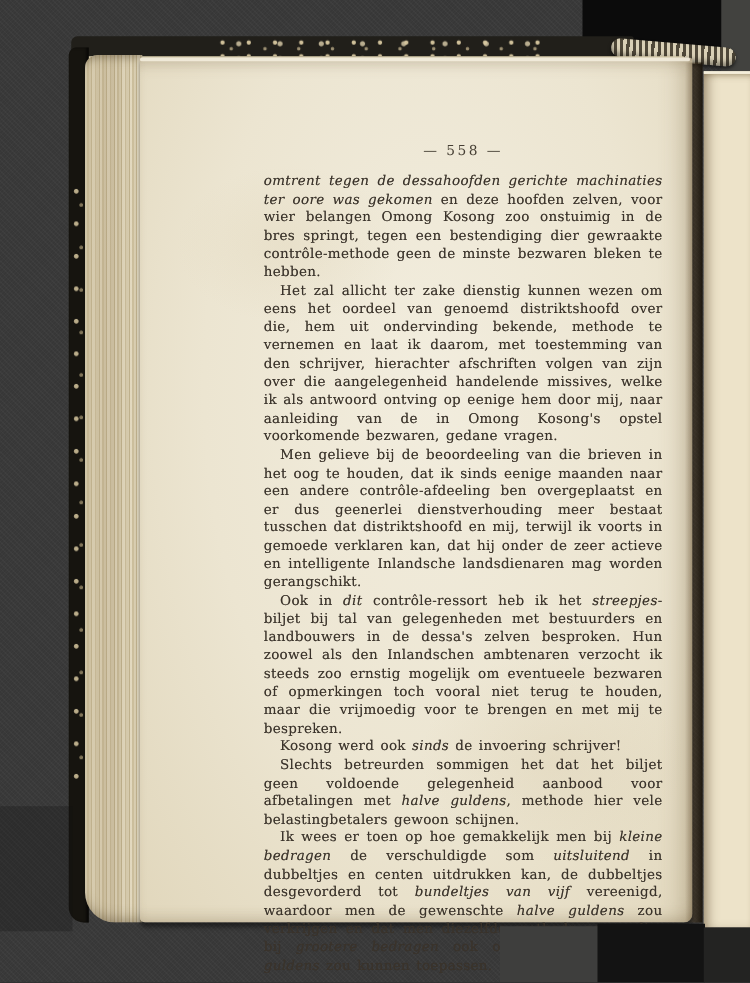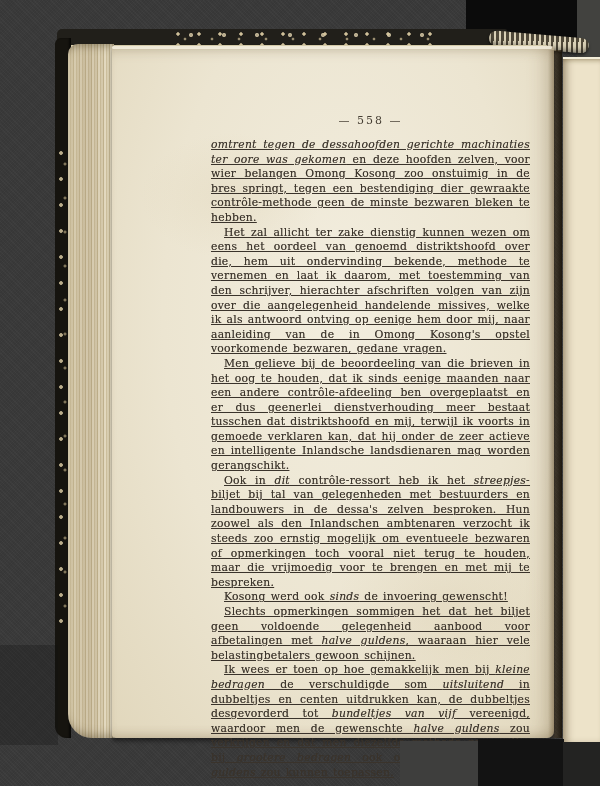--- a/index.html
+++ b/index.html
@@ -77,21 +77,21 @@
   .shadow-b2{left:478px;top:739px;width:86px;height:47px;background:#131313;}
   .shadow-b3{left:563px;top:742px;width:37px;height:44px;background:#232322;}
   .shadow-b4{left:0;top:645px;width:58px;height:100px;background:rgba(18,18,18,.28);}
 
   
   .text-block{left:211px;top:114px;width:319px;color:#3a332b;}
   .page-number{text-align:center;font-size:11px;line-height:13px;letter-spacing:2px;
     margin:0 0 11px 0;color:#453e33;}
   .para{margin:0;font-size:10.8px;line-height:14.6px;text-align:justify;
     letter-spacing:.25px;word-spacing:1.3px;
-    text-shadow:0 0 .4px rgba(58,49,39,.55);text-decoration:underline;}
+    text-shadow:0 0 .4px rgba(58,49,39,.55);}
   .para.ind{text-indent:13px;}
   .it{font-style:italic;}
 </style>
 </head>
 <body>
 
 <div class="scene">
 
   <div class="abs top-gap"></div>
   <div class="abs tr-notch"></div>
@@ -109,22 +109,22 @@
   <div class="abs page-stack"></div>
 
   <div class="abs left-page">
     <div class="abs text-block" style="left:99px;top:68px;" lang="nl">
       <div class="page-number">— 558 —</div>
       <div>
           <p class="para"><span class="it">omtrent tegen de dessahoofden gerichte machinaties ter oore was gekomen</span><span> en deze hoofden zelven, voor wier belangen Omong Kosong zoo onstuimig in de bres springt, tegen een bestendiging dier gewraakte contrôle-methode geen de minste bezwaren bleken te hebben.</span></p>
           <p class="para ind"><span>Het zal allicht ter zake dienstig kunnen wezen om eens het oordeel van genoemd distriktshoofd over die, hem uit ondervinding bekende, methode te vernemen en laat ik daarom, met toestemming van den schrijver, hierachter afschriften volgen van zijn over die aangelegenheid handelende missives, welke ik als antwoord ontving op eenige hem door mij, naar aanleiding van de in Omong Kosong's opstel voorkomende bezwaren, gedane vragen.</span></p>
           <p class="para ind"><span>Men gelieve bij de beoordeeling van die brieven in het oog te houden, dat ik sinds eenige maanden naar een andere contrôle-afdeeling ben overgeplaatst en er dus geenerlei dienstverhouding meer bestaat tusschen dat distriktshoofd en mij, terwijl ik voorts in gemoede verklaren kan, dat hij onder de zeer actieve en intelligente Inlandsche landsdienaren mag worden gerangschikt.</span></p>
           <p class="para ind"><span>Ook in </span><span class="it">dit</span><span> contrôle-ressort heb ik het </span><span class="it">streepjes</span><span>-biljet bij tal van gelegenheden met bestuurders en landbouwers in de dessa's zelven besproken. Hun zoowel als den Inlandschen ambtenaren verzocht ik steeds zoo ernstig mogelijk om eventueele bezwaren of opmerkingen toch vooral niet terug te houden, maar die vrijmoedig voor te brengen en met mij te bespreken.</span></p>
-          <p class="para ind"><span>Kosong werd ook </span><span class="it">sinds</span><span> de invoering gewenscht!</span></p>
-          <p class="para ind"><span>Slechts opmerkingen sommigen het dat het biljet geen voldoende gelegenheid aanbood voor afbetalingen met </span><span class="it">halve guldens</span><span>, waaraan hier vele belastingbetalers gewoon schijnen.</span></p>
+          <p class="para ind"><span>Kosong werd ook </span><span class="it">sinds</span><span> de invoering schrijver!</span></p>
+          <p class="para ind"><span>Slechts betreurden sommigen het dat het biljet geen voldoende gelegenheid aanbood voor afbetalingen met </span><span class="it">halve guldens</span><span>, methode hier vele belastingbetalers gewoon schijnen.</span></p>
           <p class="para ind"><span>Ik wees er toen op hoe gemakkelijk men bij </span><span class="it">kleine bedragen</span><span> de verschuldigde som </span><span class="it">uitsluitend</span><span> in dubbeltjes en centen uitdrukken kan, de dubbeltjes desgevorderd tot </span><span class="it">bundeltjes van vijf</span><span> vereenigd, waardoor men de gewenschte </span><span class="it">halve guldens</span><span> zou verkrijgen en dat men diezelfde methode zoonoodig, bij </span><span class="it">grootere bedragen</span><span> ook op een </span><span class="it">gedeelte der guldens</span><span> zou kunnen toepassen.</span></p>
         </div>
     </div>
   </div>
   <div class="abs page-top-highlight"></div>
 
   <div class="abs gutter"></div>
   <div class="abs right-page"></div>
 
   <div class="abs shadow-b1"></div>

